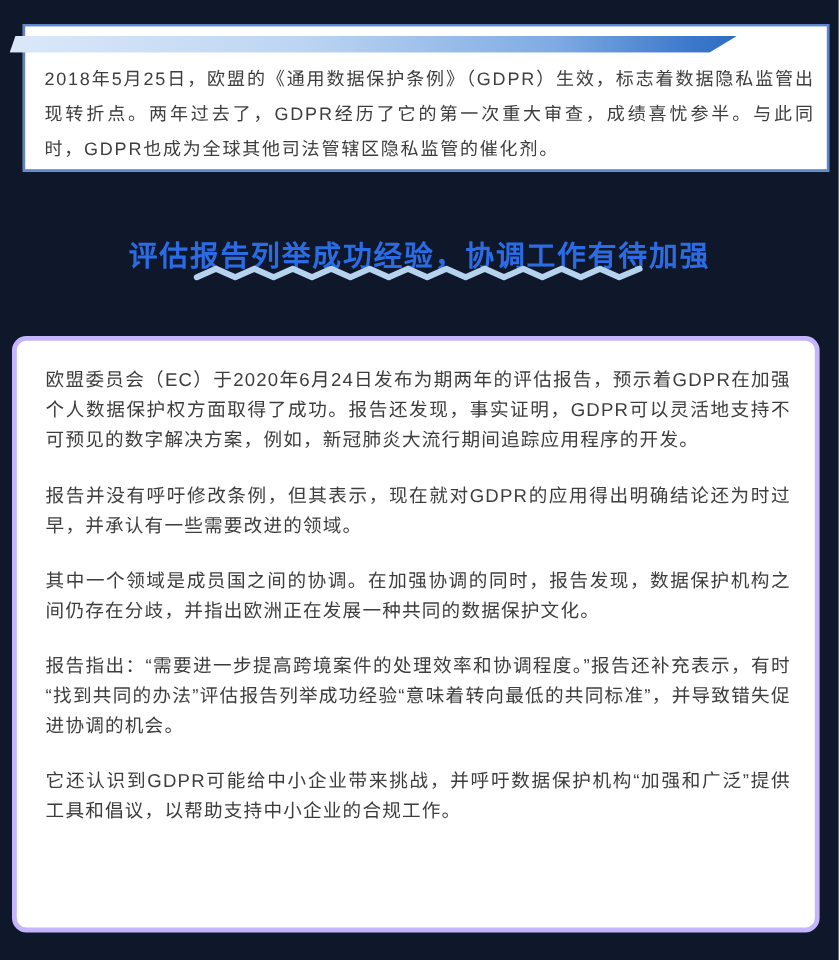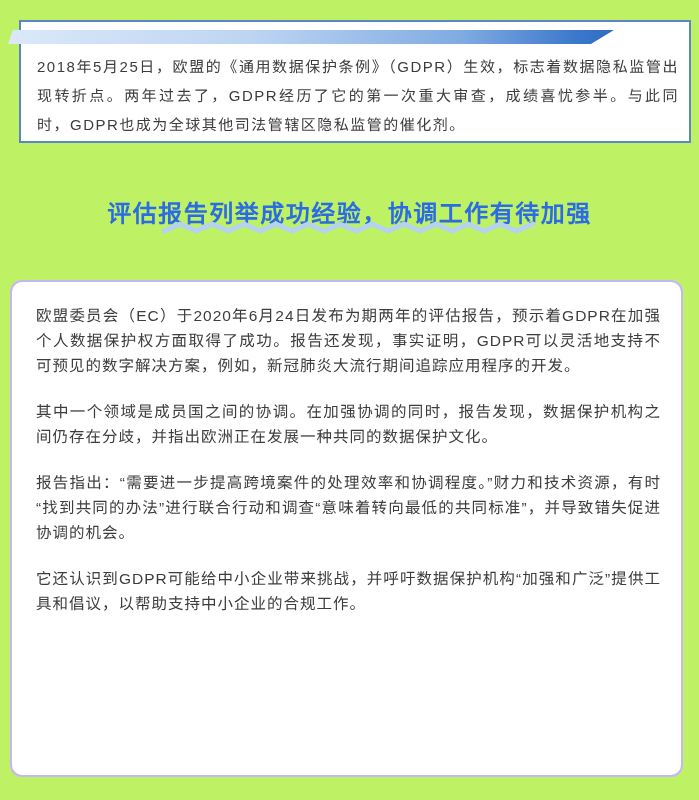--- a/index.html
+++ b/index.html
@@ -5,21 +5,21 @@
   html, body {
     margin: 0;
     padding: 0;
     background: #ffffff;
     font-family: "Liberation Sans", "DejaVu Sans", sans-serif;
   }
   .page {
     position: relative;
     width: 699px;
     height: 800px;
-    background: #bef264;
+    background: #0f172a;
     overflow: hidden;
   }
 
   
   .intro-box {
     position: absolute;
     left: 19px;
     top: 20px;
     width: 672px;
     height: 123px;
@@ -68,21 +68,21 @@
     left: 161px;
   }
 
   
   .article-box {
     position: absolute;
     left: 10px;
     top: 280px;
     width: 673px;
     height: 497px;
-    border: 2px solid #c4b5fd;
+    border: 4px solid #c4b5fd;
     border-radius: 12px;
     box-sizing: border-box;
     padding: 21px 20px 0 24px;
     background: #ffffff;
     overflow: hidden;
   }
   .article-box p {
     margin: 0 0 21px 0;
     font-size: 15.5px;
     line-height: 25px;
@@ -103,18 +103,19 @@
   </div>
 
   <h2 class="section-heading">评估报告列举成功经验，协调工作有待加强</h2>
 
   <svg class="wave" width="376" height="16" viewBox="0 0 376 16">
     <path d="M3 11 L19 4 L35 11 L51 4 L67 11 L83 4 L99 11 L115 4 L131 11 L147 4 L163 11 L179 4 L195 11 L211 4 L227 11 L243 4 L259 11 L275 4 L291 11 L307 4 L323 11 L339 4 L355 11 L372 4" fill="none" stroke-width="5" stroke-linejoin="round" stroke-linecap="round" stroke="#b5d2ef"></path>
   </svg>
 
   <div class="article-box">
     <p>欧盟委员会（EC）于2020年6月24日发布为期两年的评估报告，预示着GDPR在加强个人数据保护权方面取得了成功。报告还发现，事实证明，GDPR可以灵活地支持不可预见的数字解决方案，例如，新冠肺炎大流行期间追踪应用程序的开发。</p>
+    <p>报告并没有呼吁修改条例，但其表示，现在就对GDPR的应用得出明确结论还为时过早，并承认有一些需要改进的领域。</p>
     <p>其中一个领域是成员国之间的协调。在加强协调的同时，报告发现，数据保护机构之间仍存在分歧，并指出欧洲正在发展一种共同的数据保护文化。</p>
-    <p>报告指出：“需要进一步提高跨境案件的处理效率和协调程度。”财力和技术资源，有时“找到共同的办法”进行联合行动和调查“意味着转向最低的共同标准”，并导致错失促进协调的机会。</p>
+    <p>报告指出：“需要进一步提高跨境案件的处理效率和协调程度。”报告还补充表示，有时“找到共同的办法”评估报告列举成功经验“意味着转向最低的共同标准”，并导致错失促进协调的机会。</p>
     <p>它还认识到GDPR可能给中小企业带来挑战，并呼吁数据保护机构“加强和广泛”提供工具和倡议，以帮助支持中小企业的合规工作。</p>
   </div>
 
 </div>
 
 </body></html>

